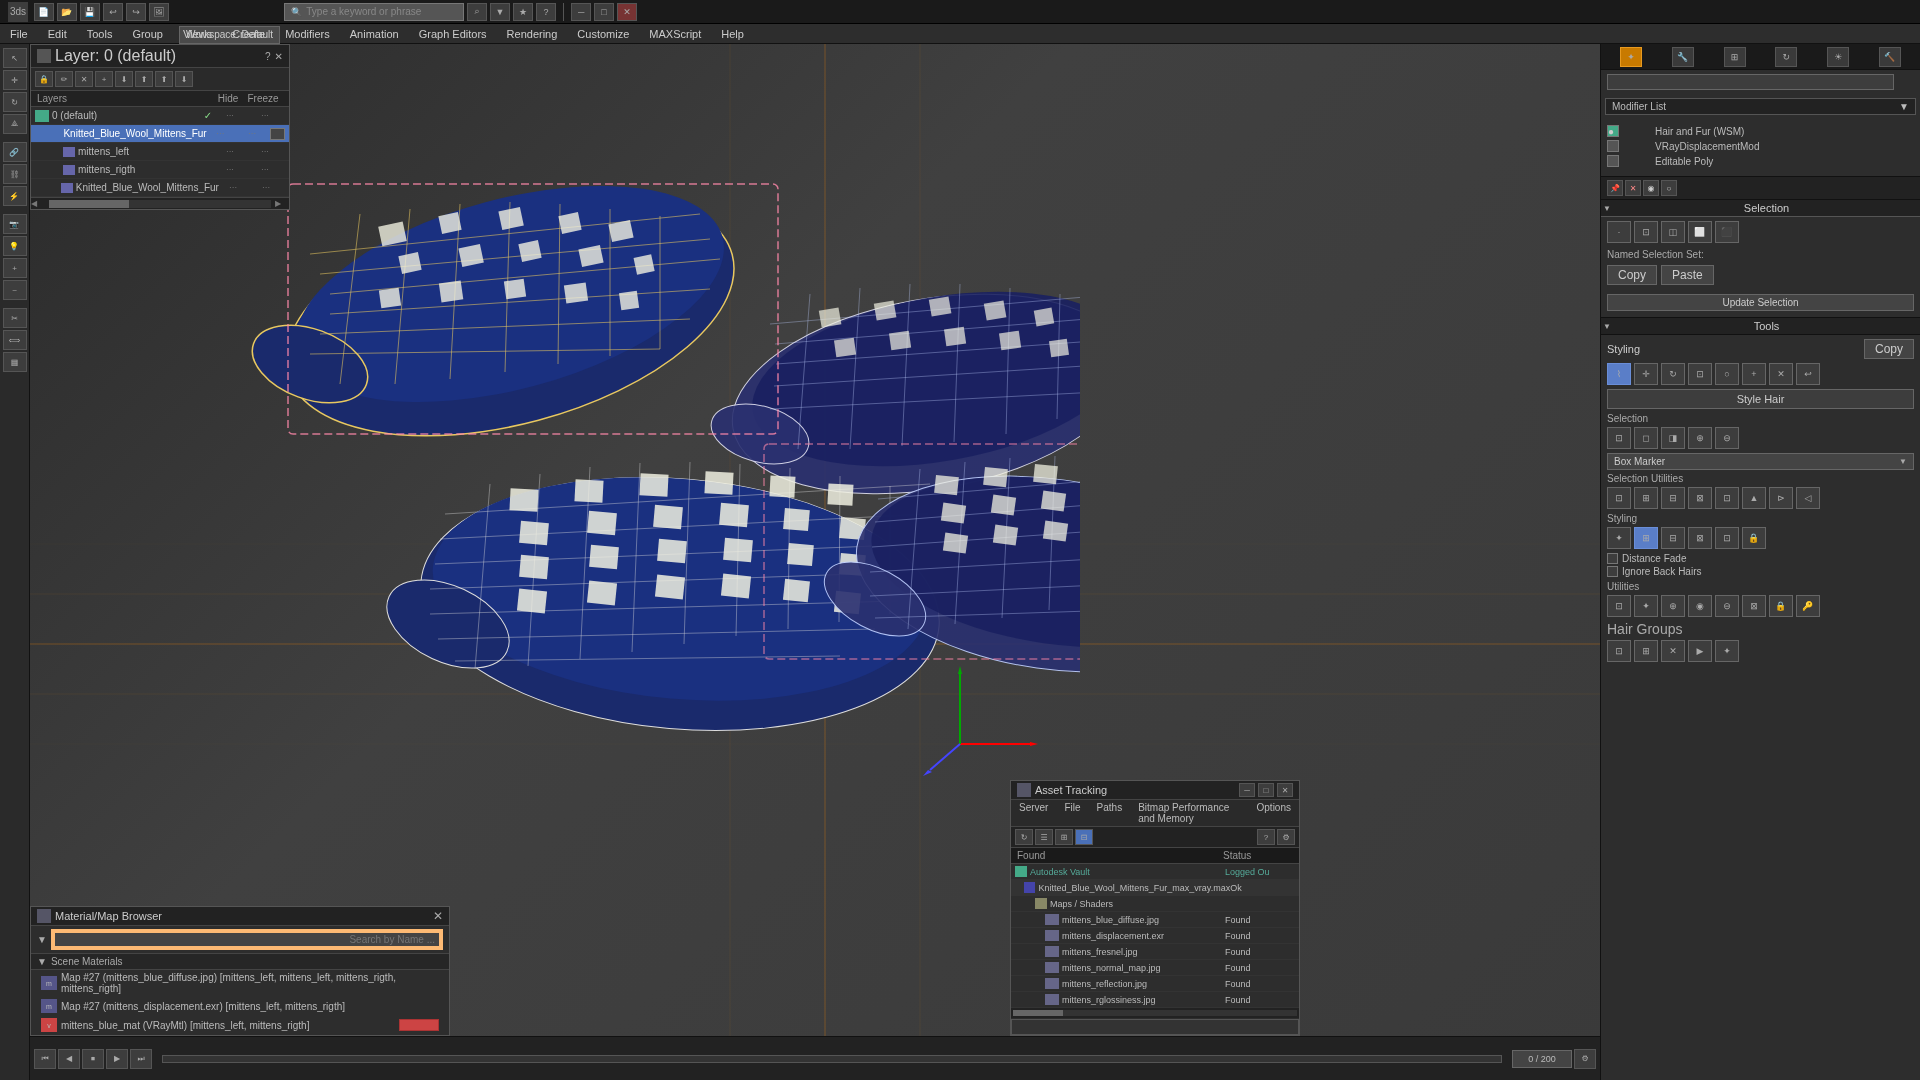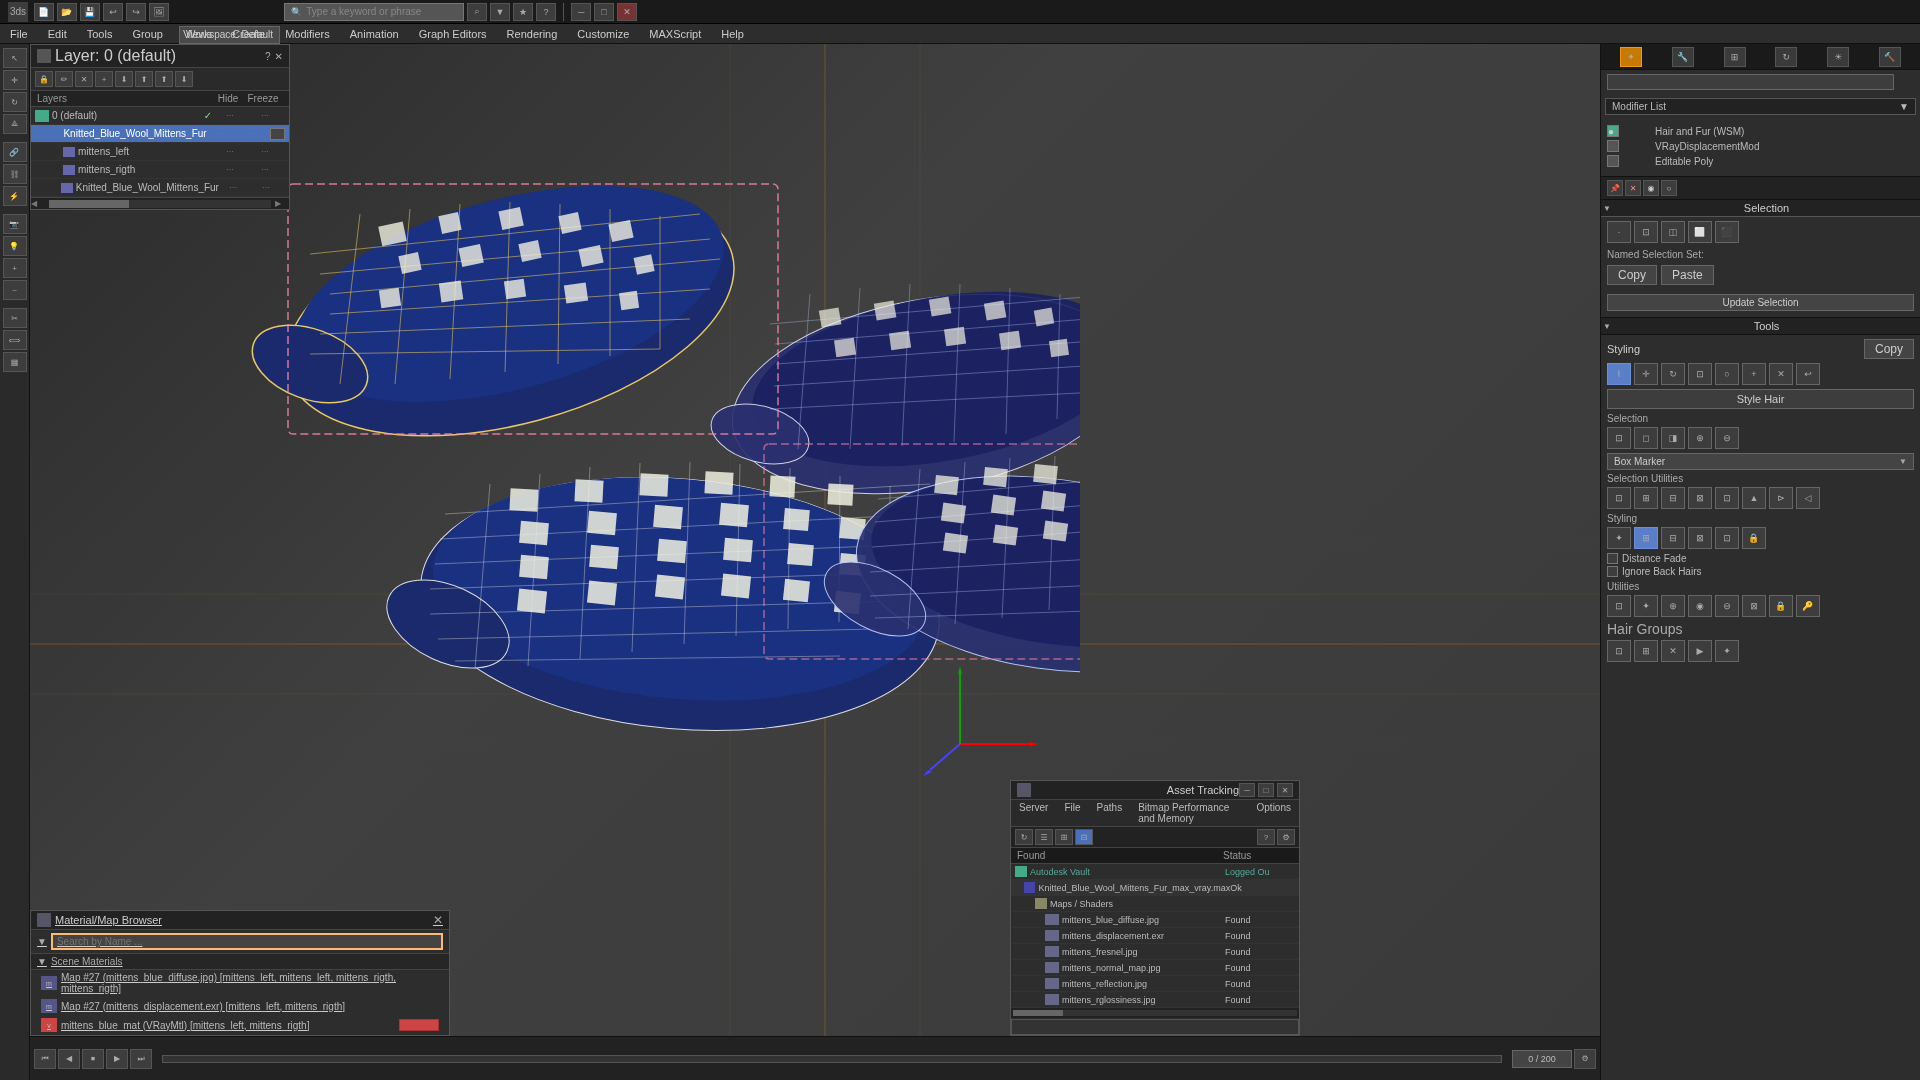--- a/index.html
+++ b/index.html
@@ -69,39 +69,39 @@
     .lp-row-check { width: 14px; text-align: center; color: #8d8; }
     .lp-row-dots { width: 30px; text-align: center; font-size: 8px; color: #777; }
     .lp-row-freeze { width: 40px; text-align: center; font-size: 8px; color: #777; }
     .lp-row-box { width: 16px; height: 12px; border: 1px solid #777; background: #444; }
     .lp-scrollbar { height: 12px; background: #222; border-top: 1px solid #444; display: flex; align-items: center; }
     .lp-scroll-track { flex: 1; height: 8px; background: #333; margin: 0 4px; }
     .lp-scroll-thumb { width: 80px; height: 8px; background: #666; }
     .lp-arrow { width: 14px; font-size: 8px; color: #777; cursor: pointer; }
 
     
-    #material-panel { position: absolute; bottom: 44px; left: 30px; width: 420px; background: #2d2d2d; border: 1px solid #555; z-index: 20; text-decoration: underline; }
+    #material-panel { position: absolute; bottom: 44px; left: 30px; width: 420px; background: #2d2d2d; border: 1px solid #555; z-index: 20; }
     .mp-title { background: #222; display: flex; align-items: center; padding: 2px 6px; border-bottom: 1px solid #444; }
     .mp-icon { width: 14px; height: 14px; background: #556; margin-right: 4px; }
     .mp-title-text { flex: 1; font-size: 11px; color: #ccc; }
     .mp-close { font-size: 12px; color: #aaa; cursor: pointer; }
     .mp-search { display: flex; align-items: center; padding: 3px 6px; border-bottom: 1px solid #444; }
     .mp-search-btn { font-size: 10px; color: #aaa; margin-right: 4px; cursor: pointer; }
-    .mp-search-input { flex: 1; background: #444; border: 2px solid #fdba74; color: #ccc; font-size: 10px; padding: 1px 4px; }
+    .mp-search-input { flex: 1; background: #444; border: 4px solid #fdba74; color: #ccc; font-size: 10px; padding: 1px 4px; text-align: right; }
     .mp-section { padding: 2px 6px; background: #262626; border-bottom: 1px solid #444; font-size: 10px; color: #aaa; display: flex; align-items: center; }
     .mp-section-arrow { margin-right: 4px; }
     .mp-items { }
     .mp-item { display: flex; align-items: center; padding: 2px 10px; font-size: 10px; color: #bbb; border-bottom: 1px solid #2d2d2d; }
     .mp-item-icon { width: 16px; height: 14px; background: #556; margin-right: 4px; display: flex; align-items: center; justify-content: center; font-size: 7px; }
     .mp-item-icon.red { background: #c44; }
     .mp-item-text { flex: 1; }
 
     
     #asset-panel { position: absolute; bottom: 44px; left: 1010px; width: 290px; background: #2d2d2d; border: 1px solid #555; z-index: 20; }
-    .ap-title { background: #222; display: flex; align-items: center; padding: 2px 6px; border-bottom: 1px solid #444; text-align: right; }
+    .ap-title { background: #222; display: flex; align-items: center; padding: 2px 6px; border-bottom: 1px solid #444; }
     .ap-icon { width: 14px; height: 14px; background: #556; margin-right: 4px; }
     .ap-title-text { flex: 1; font-size: 11px; color: #ccc; }
     .ap-win-btns { display: flex; gap: 3px; }
     .ap-win-btn { width: 16px; height: 14px; background: #3d3d3d; border: 1px solid #555; display: flex; align-items: center; justify-content: center; font-size: 8px; cursor: pointer; color: #aaa; }
     .ap-menu { display: flex; background: #2a2a2a; border-bottom: 1px solid #444; }
     .ap-menu-item { padding: 2px 8px; font-size: 10px; color: #bbb; cursor: pointer; }
     .ap-toolbar { display: flex; gap: 2px; padding: 2px 4px; background: #222; border-bottom: 1px solid #444; align-items: center; }
     .ap-tb-btn { width: 18px; height: 16px; background: #3d3d3d; border: 1px solid #555; display: flex; align-items: center; justify-content: center; font-size: 8px; cursor: pointer; color: #aaa; }
     .ap-header { display: flex; padding: 2px 6px; background: #1a1a1a; border-bottom: 1px solid #444; font-size: 10px; color: #999; }
     .ap-h-name { flex: 1; }

